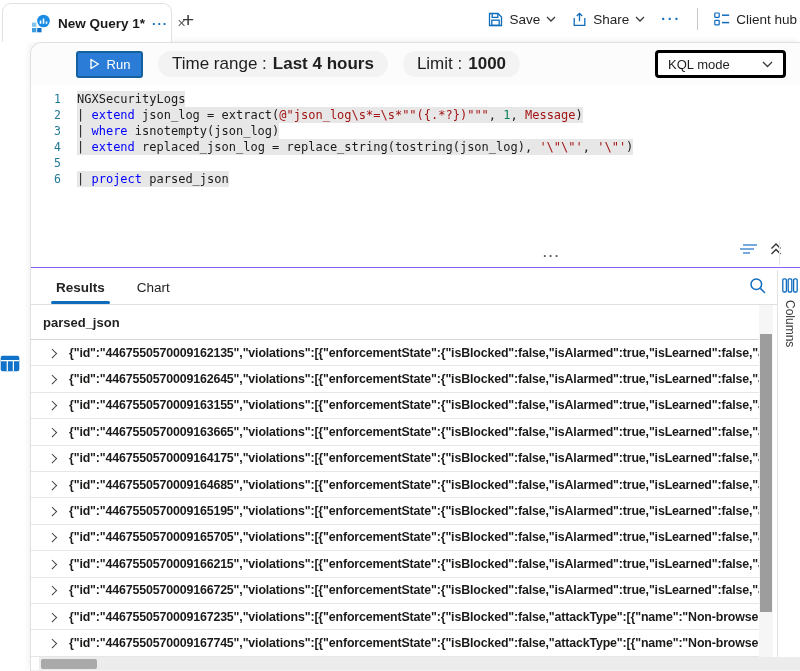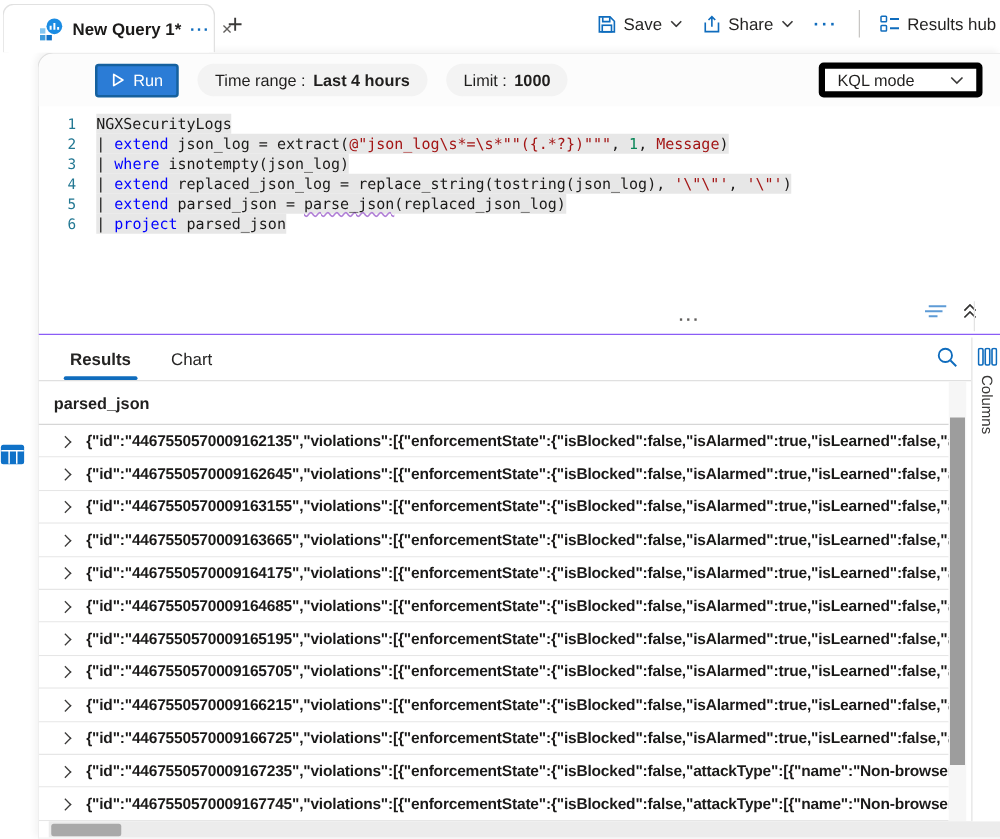--- a/index.html
+++ b/index.html
@@ -33,24 +33,24 @@
     border:1px solid #e0e0e0; border-right:none; border-bottom:none;
     border-top-left-radius:12px; box-shadow:-2px -2px 6px rgba(0,0,0,0.05); }
 
   
   .toolbar { position:absolute; left:0; top:0; width:100%; height:42px;
     display:flex; align-items:center; padding-left:45px; gap:15px; background:#fcfcfc;
     border-top-left-radius:12px; }
   .run-btn { width:67px; height:27px; background:#2b7cd6; border:2px solid #15609e; border-radius:3px;
     color:#fff; font-size:13px; display:flex; align-items:center; justify-content:center; gap:7px; cursor:pointer; }
   .pill { height:26px; background:#f3f3f3; border-radius:13px; display:flex; align-items:center;
-    padding:0 14px; gap:6px; font-size:13px; color:#201f1e; cursor:pointer; white-space:nowrap; }
+    padding:0 14px; gap:6px; font-size:17px; color:#201f1e; cursor:pointer; white-space:nowrap; }
   .pill b { font-weight:700; }
   .mode-select { position:absolute; right:14px; top:7px; width:131px; height:28px; background:#fff;
-    border:5px solid #000000; border-radius:4px; display:flex; align-items:center;
+    border:3px solid #000000; border-radius:4px; display:flex; align-items:center;
     padding:0 10px; font-size:13px; justify-content:space-between; cursor:pointer; }
 
   
   .editor { position:absolute; top:44px; left:0; right:0; height:154px;
     font-family:"DejaVu Sans Mono", monospace; font-size:12px; padding-top:4px; }
   .code-line { display:flex; height:16px; line-height:16px; white-space:pre; }
   .ln { width:30px; text-align:right; color:#237893; flex:none; font-size:11.5px; }
   .line-content { margin-left:16px; background:#e7e7e7; }
   .seg-p { color:#1b1a19; }
   .seg-k { color:#0000ff; }
@@ -152,21 +152,21 @@
     <span class="hdr-divider"></span>
     <span class="hbtn">
       <span>
         <svg width="16" height="14" viewBox="0 0 16 14" stroke="#0f6cbd" fill="none">
           <rect x="0.8" y="1" width="4.4" height="4.4" rx="0.6" stroke-width="1.2"></rect>
           <line x1="8" y1="3.2" x2="15.2" y2="3.2" stroke-width="1.5"></line>
           <rect x="0.8" y="8.4" width="4.4" height="4.4" rx="0.6" stroke-width="1.2"></rect>
           <line x1="8" y1="10.6" x2="15.2" y2="10.6" stroke-width="1.5"></line>
         </svg>
       </span>
-      <span>Results hub</span>
+      <span>Client hub</span>
     </span>
   </div>
 </div>
 
 <div class="rail">
   <span class="rail-item">
     <svg width="20" height="17" viewBox="0 0 20 17">
       <rect x="0.7" y="0.7" width="18.6" height="15.6" rx="2" fill="#1072c8"></rect>
       <path d="M1 5.6 h18 M7.3 5.6 V16 M13.4 5.6 V16" stroke="#fff" stroke-width="1.2" fill="none"></path>
     </svg>
@@ -217,21 +217,21 @@
           </svg>
       </span>
     </span>
   </div>
 
   <div class="editor" id="code-lines">
       <div class="code-line"><span class="ln">1</span><span class="line-content"><span class="seg-p">NGXSecurityLogs</span></span></div>
       <div class="code-line"><span class="ln">2</span><span class="line-content"><span class="seg-p">| </span><span class="seg-k">extend</span><span class="seg-p"> json_log = extract(</span><span class="seg-s">@"json_log\s*=\s*""({.*?})"""</span><span class="seg-p">, </span><span class="seg-n">1</span><span class="seg-p">, </span><span class="seg-s">Message</span><span class="seg-p">)</span></span></div>
       <div class="code-line"><span class="ln">3</span><span class="line-content"><span class="seg-p">| </span><span class="seg-k">where</span><span class="seg-p"> isnotempty(json_log)</span></span></div>
       <div class="code-line"><span class="ln">4</span><span class="line-content"><span class="seg-p">| </span><span class="seg-k">extend</span><span class="seg-p"> replaced_json_log = replace_string(tostring(json_log), </span><span class="seg-s">'\"\"'</span><span class="seg-p">, </span><span class="seg-s">'\"'</span><span class="seg-p">)</span></span></div>
-      <div class="code-line"><span class="ln">5</span><span class="line-content"><span class="seg-p">| </span><span class="seg-k">extend</span><span class="seg-p"> parsed_json = </span><span class="seg-f">parse_json</span><span class="seg-p">(replaced_json_log)</span></span></div>
+      <div class="code-line"><span class="ln">5</span></div>
       <div class="code-line"><span class="ln">6</span><span class="line-content"><span class="seg-p">| </span><span class="seg-k">project</span><span class="seg-p"> parsed_json</span></span></div>
     </div>
 
   <div class="foot-icons">
     <span>
       <svg width="21" height="14" viewBox="0 0 21 14" stroke="#5e9bd6" stroke-width="1.7" fill="none">
         <line x1="4" y1="3" x2="18" y2="3"></line>
         <line x1="1" y1="7" x2="15" y2="7"></line>
         <line x1="4" y1="11" x2="11" y2="11"></line>
       </svg>

